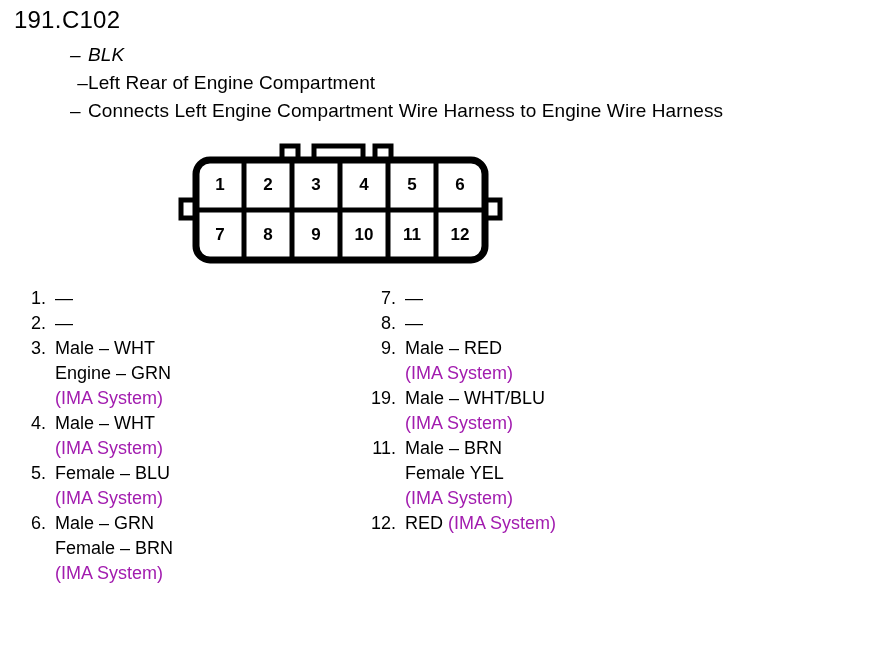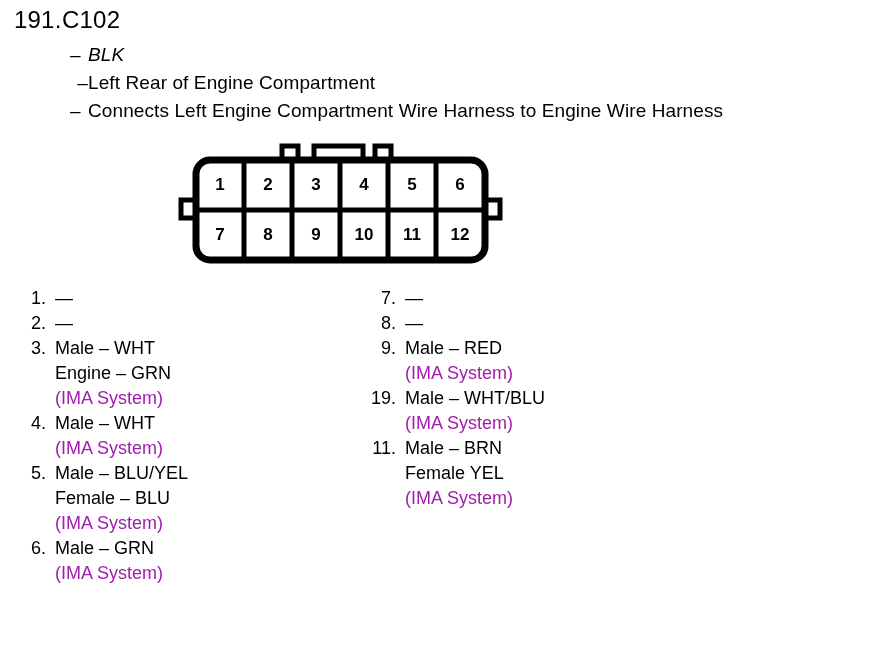--- a/index.html
+++ b/index.html
@@ -209,29 +209,29 @@
       <div class="pin-entry">
         <div class="pin-index">4.</div>
         <div class="pin-body">
           <div class="pin-line">Male – WHT</div>
           <div class="pin-line note">(IMA System)</div>
         </div>
       </div>
       <div class="pin-entry">
         <div class="pin-index">5.</div>
         <div class="pin-body">
-          <div class="pin-line">Male – BLU/YEL</div>
           <div class="pin-line">Female – BLU</div>
           <div class="pin-line note">(IMA System)</div>
         </div>
       </div>
       <div class="pin-entry">
         <div class="pin-index">6.</div>
         <div class="pin-body">
           <div class="pin-line">Male – GRN</div>
+          <div class="pin-line">Female – BRN</div>
           <div class="pin-line note">(IMA System)</div>
         </div>
       </div>
     </div>
   <div class="pin-column" id="pin-column-right">
       <div class="pin-entry">
         <div class="pin-index">7.</div>
         <div class="pin-body">
           <div class="pin-line dash-only">—</div>
         </div>
@@ -257,14 +257,20 @@
         </div>
       </div>
       <div class="pin-entry">
         <div class="pin-index">11.</div>
         <div class="pin-body">
           <div class="pin-line">Male – BRN</div>
           <div class="pin-line">Female YEL</div>
           <div class="pin-line note">(IMA System)</div>
         </div>
       </div>
+      <div class="pin-entry">
+        <div class="pin-index">12.</div>
+        <div class="pin-body">
+          <div class="pin-line"><span>RED </span><span class="note-inline">(IMA System)</span></div>
+        </div>
+      </div>
     </div>
 </div>
 
 </body></html>

